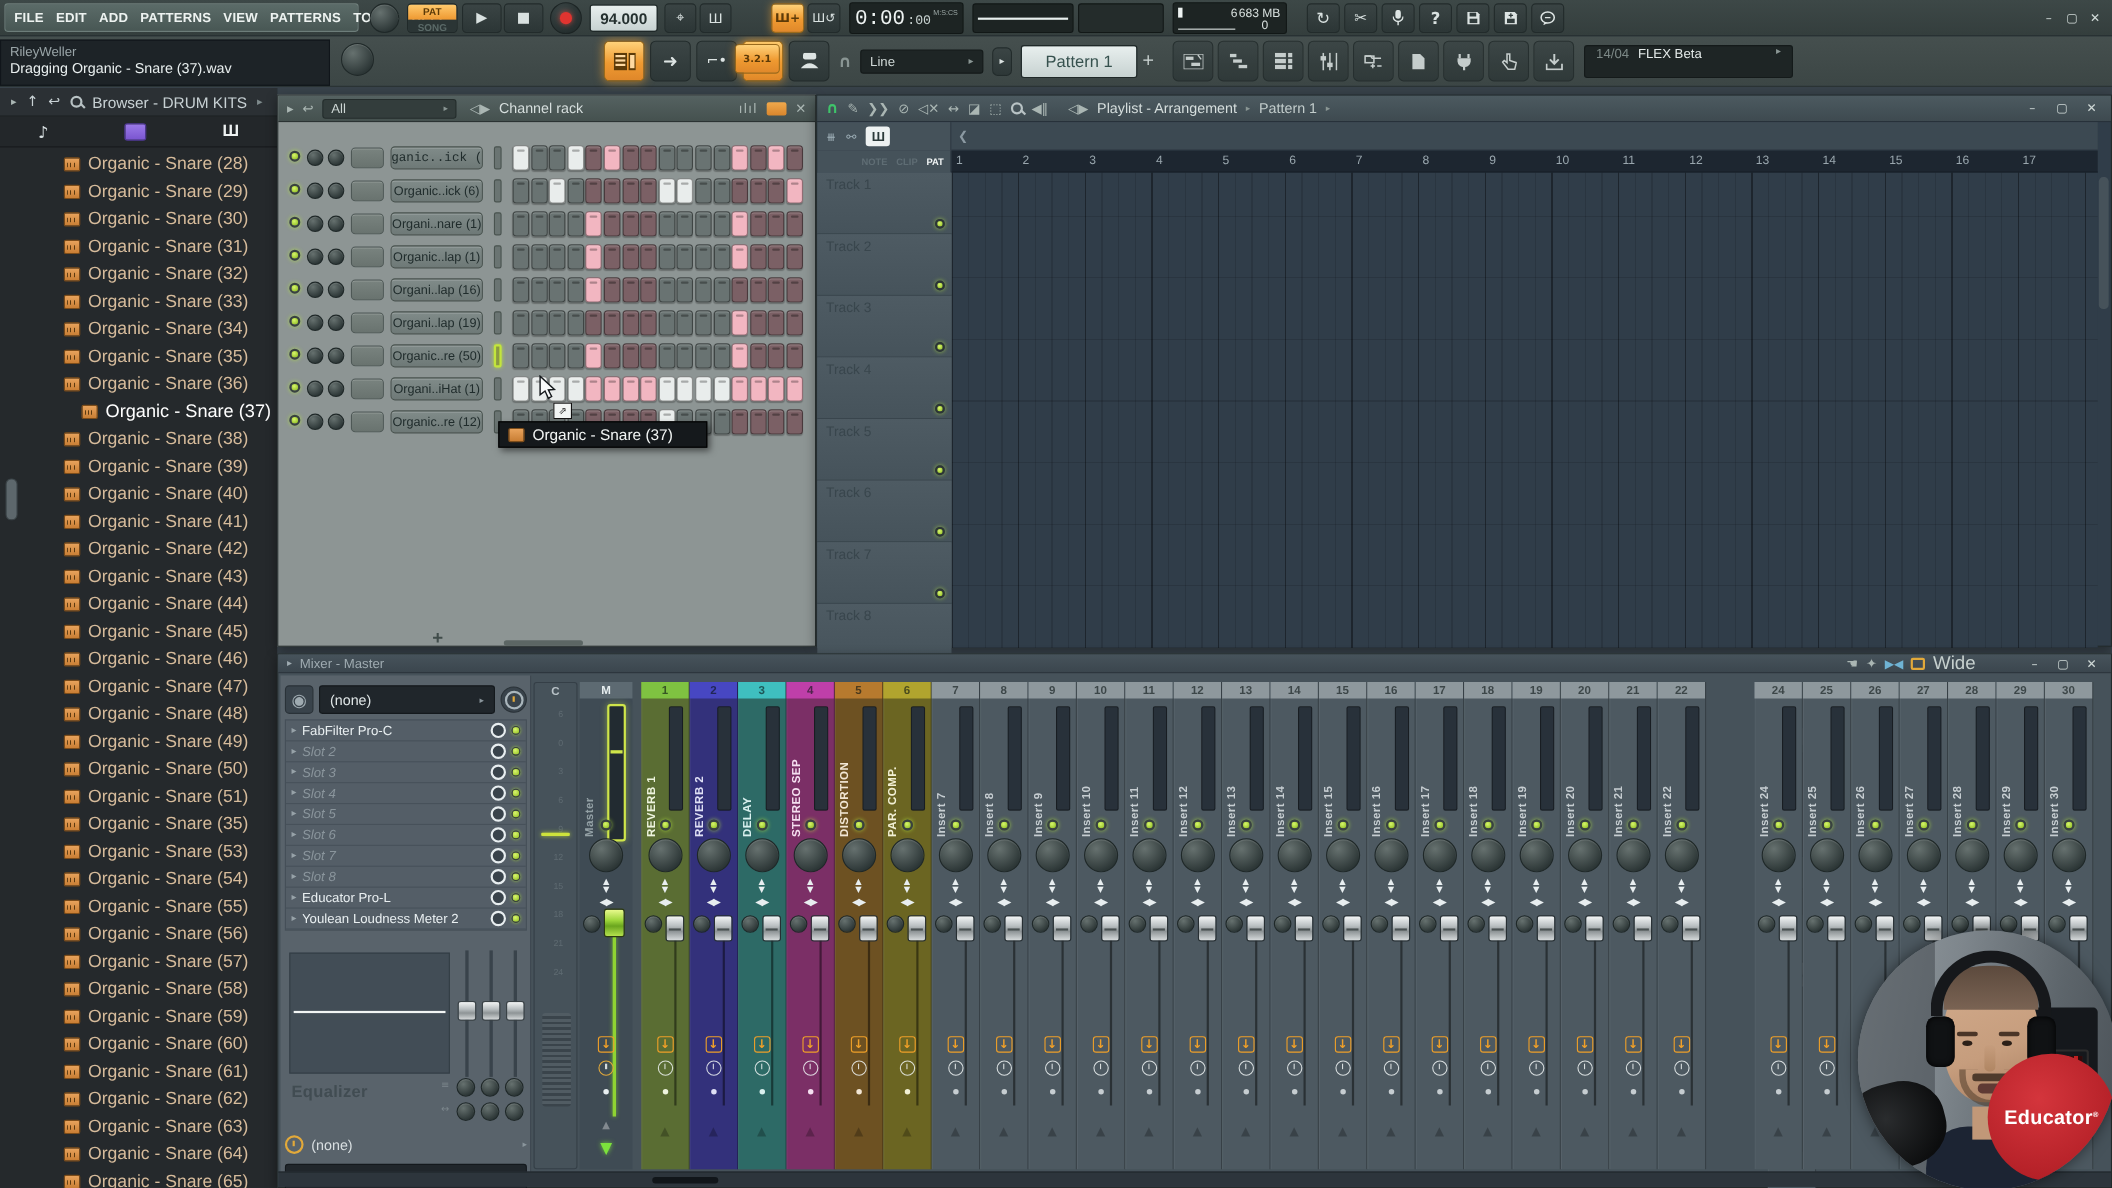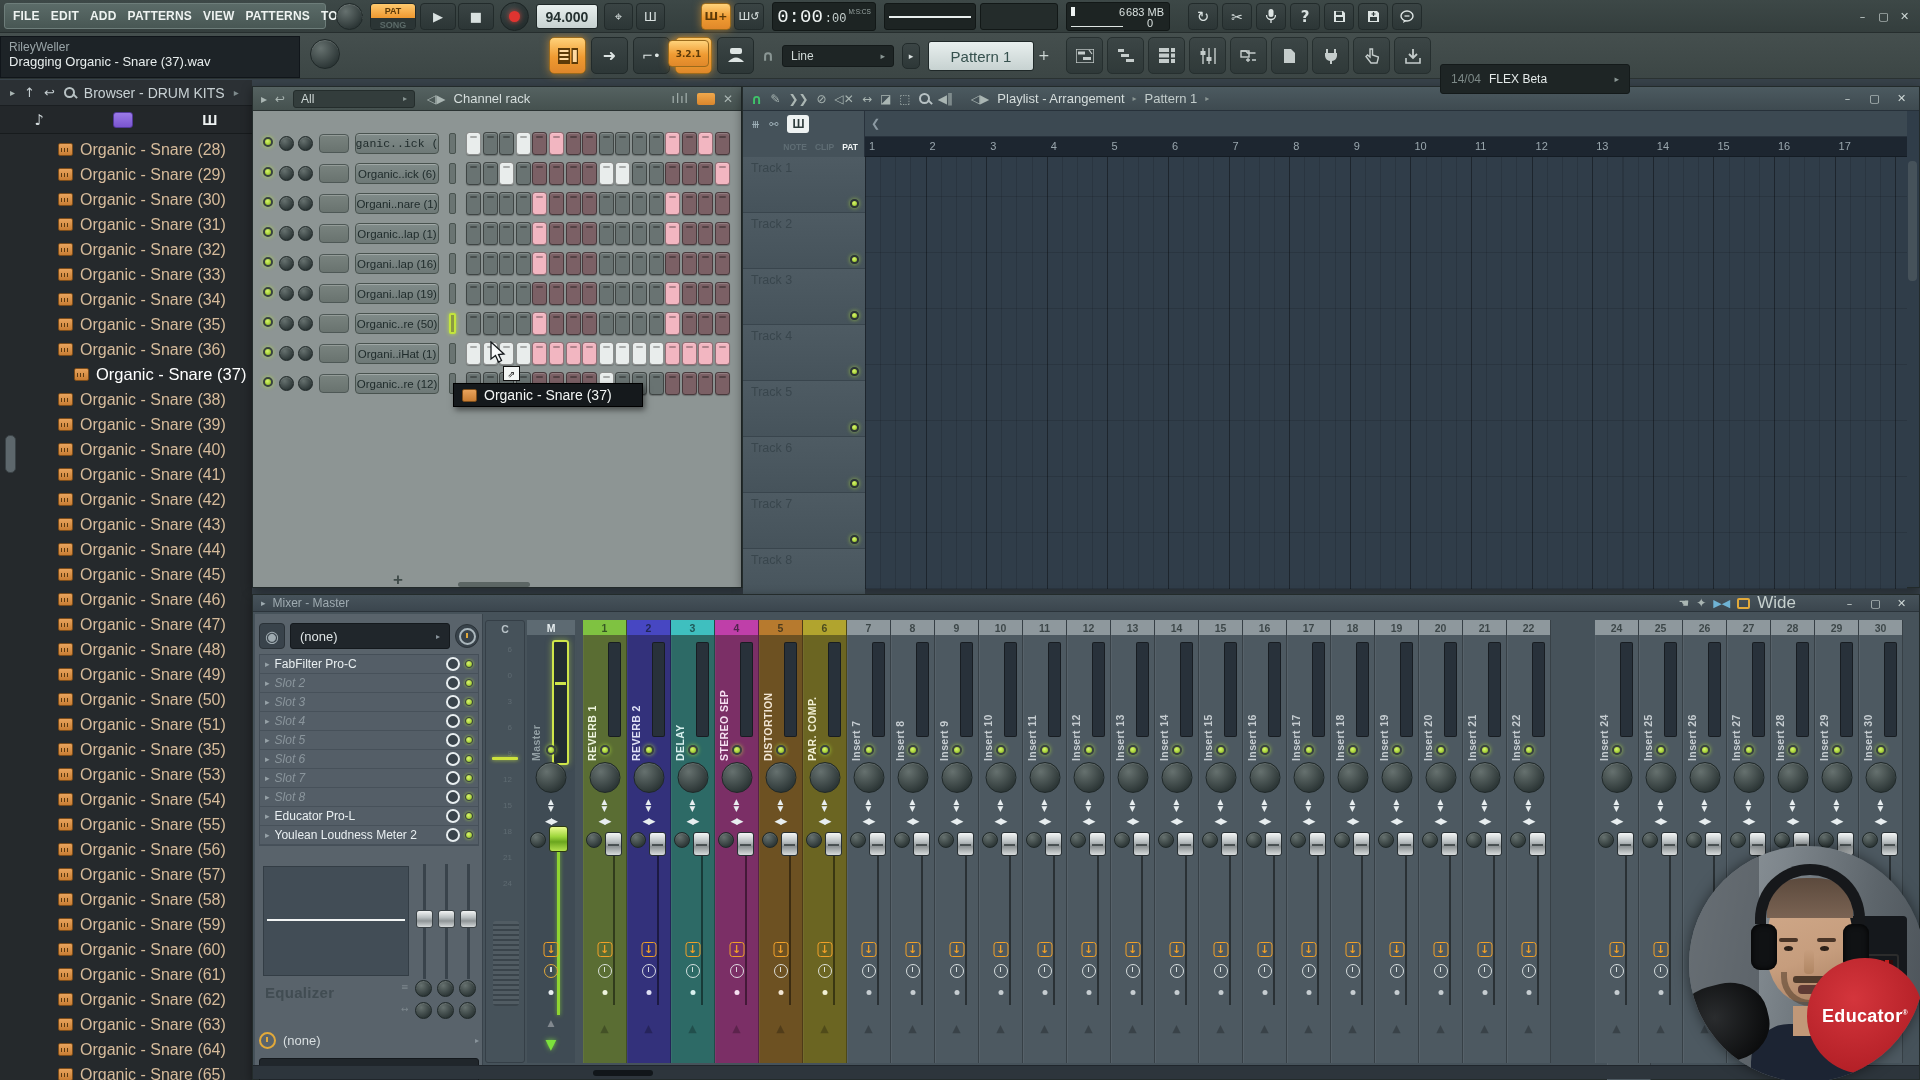--- a/index.html
+++ b/index.html
@@ -352,21 +352,21 @@
     <svg width="14" height="16" viewBox="0 0 14 16">
         <path d="M5 1 v8 l-2.5 -2 l-1.5 1.5 l5 6.5 h6 l1.5 -6 l-6 -2 v-6 z" fill="none" stroke="#dde4e3" stroke-width="1.4"></path>
       </svg>
   </div>
   <div class="rbtn abs dim" style="left:1394px;top:4px;">
     <svg width="16" height="16" viewBox="0 0 16 16">
         <path d="M8 1 v8 M4 6 l4 4 l4 -4" fill="none" stroke="#dde4e3" stroke-width="1.8"></path>
         <path d="M1 10 v5 h14 v-5" fill="none" stroke="#dde4e3" stroke-width="1.6"></path>
       </svg>
   </div>
-  <div class="abs" style="left:1440px;top:8px;width:190px;height:30px;background:#1e2525;border:1px solid #141a1a;border-radius:3px;display:flex;align-items:center;gap:8px;padding:0 10px;margin-top:23px;">
+  <div class="abs" style="left:1440px;top:8px;width:190px;height:30px;background:#1e2525;border:1px solid #141a1a;border-radius:3px;display:flex;align-items:flex-start;gap:8px;padding:0 10px;">
     <span style="color:#7c8886;font-size:12px;">14/04</span>
     <span style="color:#e4eae9;font-size:12px;flex:1;">FLEX Beta</span>
     <span class="glyph" style="color:#8a9694;font-size:9px;">▸</span>
   </div>
 </div>
 
 <div id="hintpanel">
   <div id="hint1">RileyWeller</div>
   <div id="hint2">Dragging Organic - Snare (37).wav</div>
 </div>

